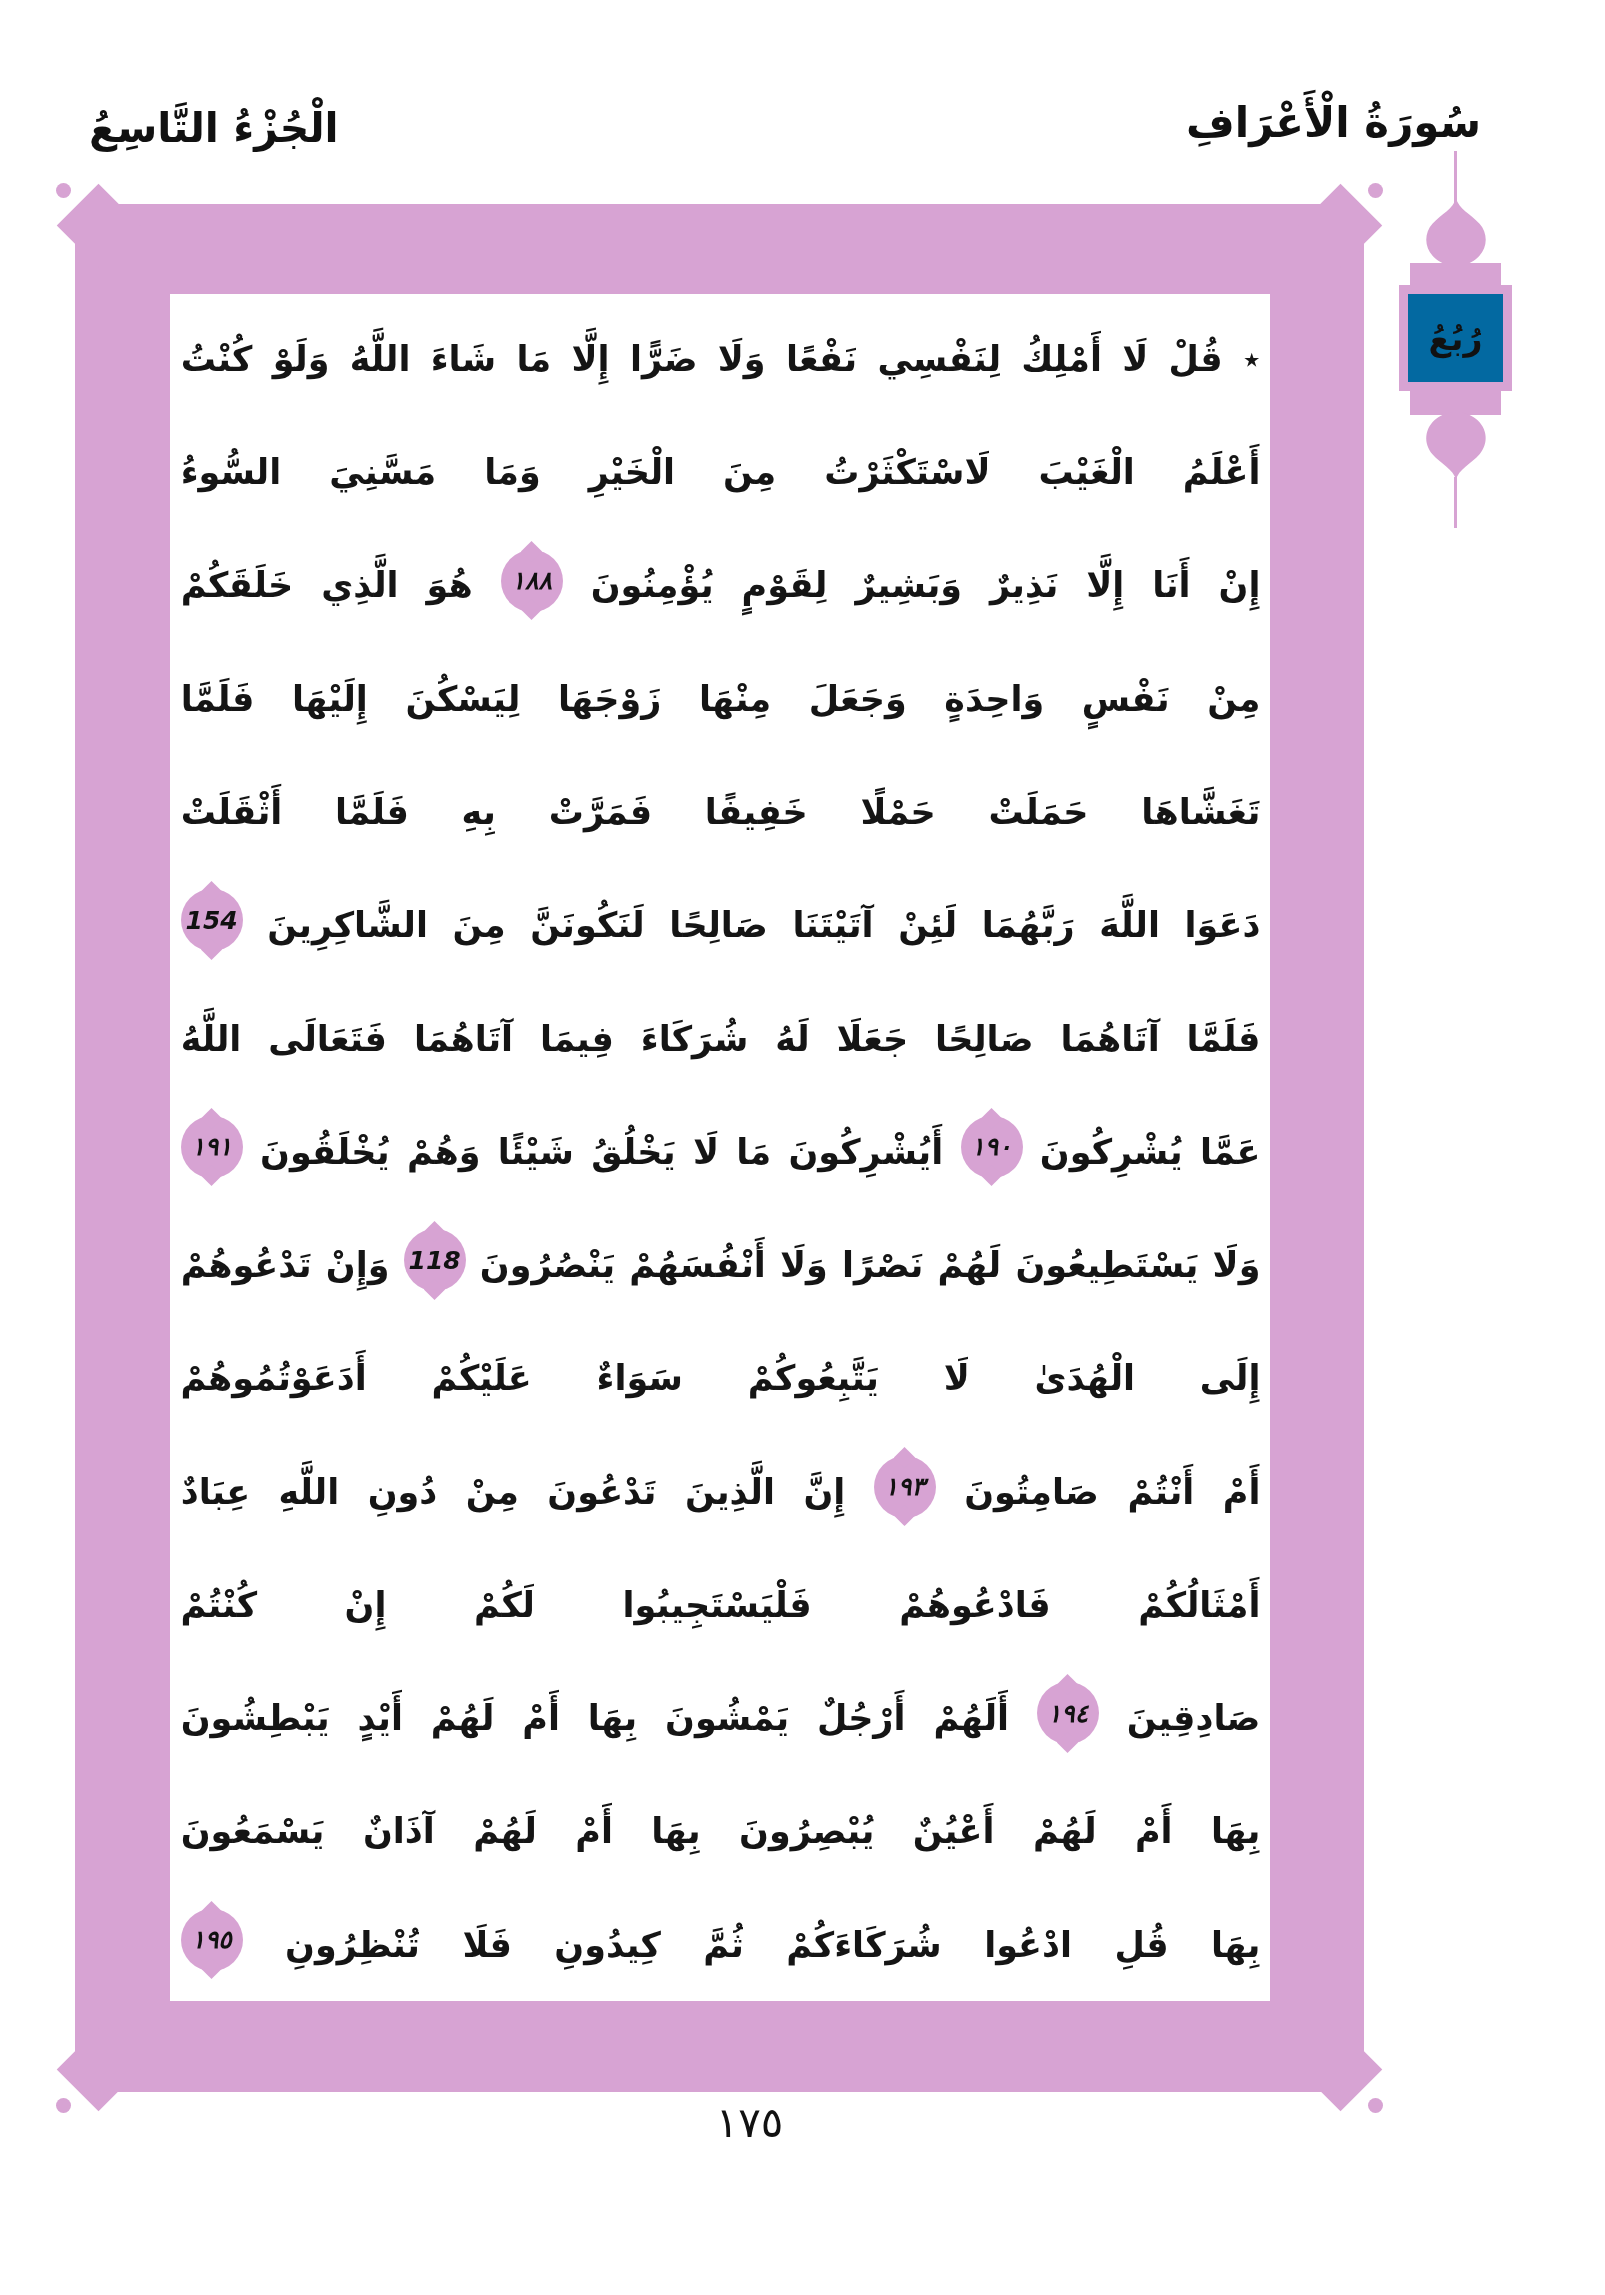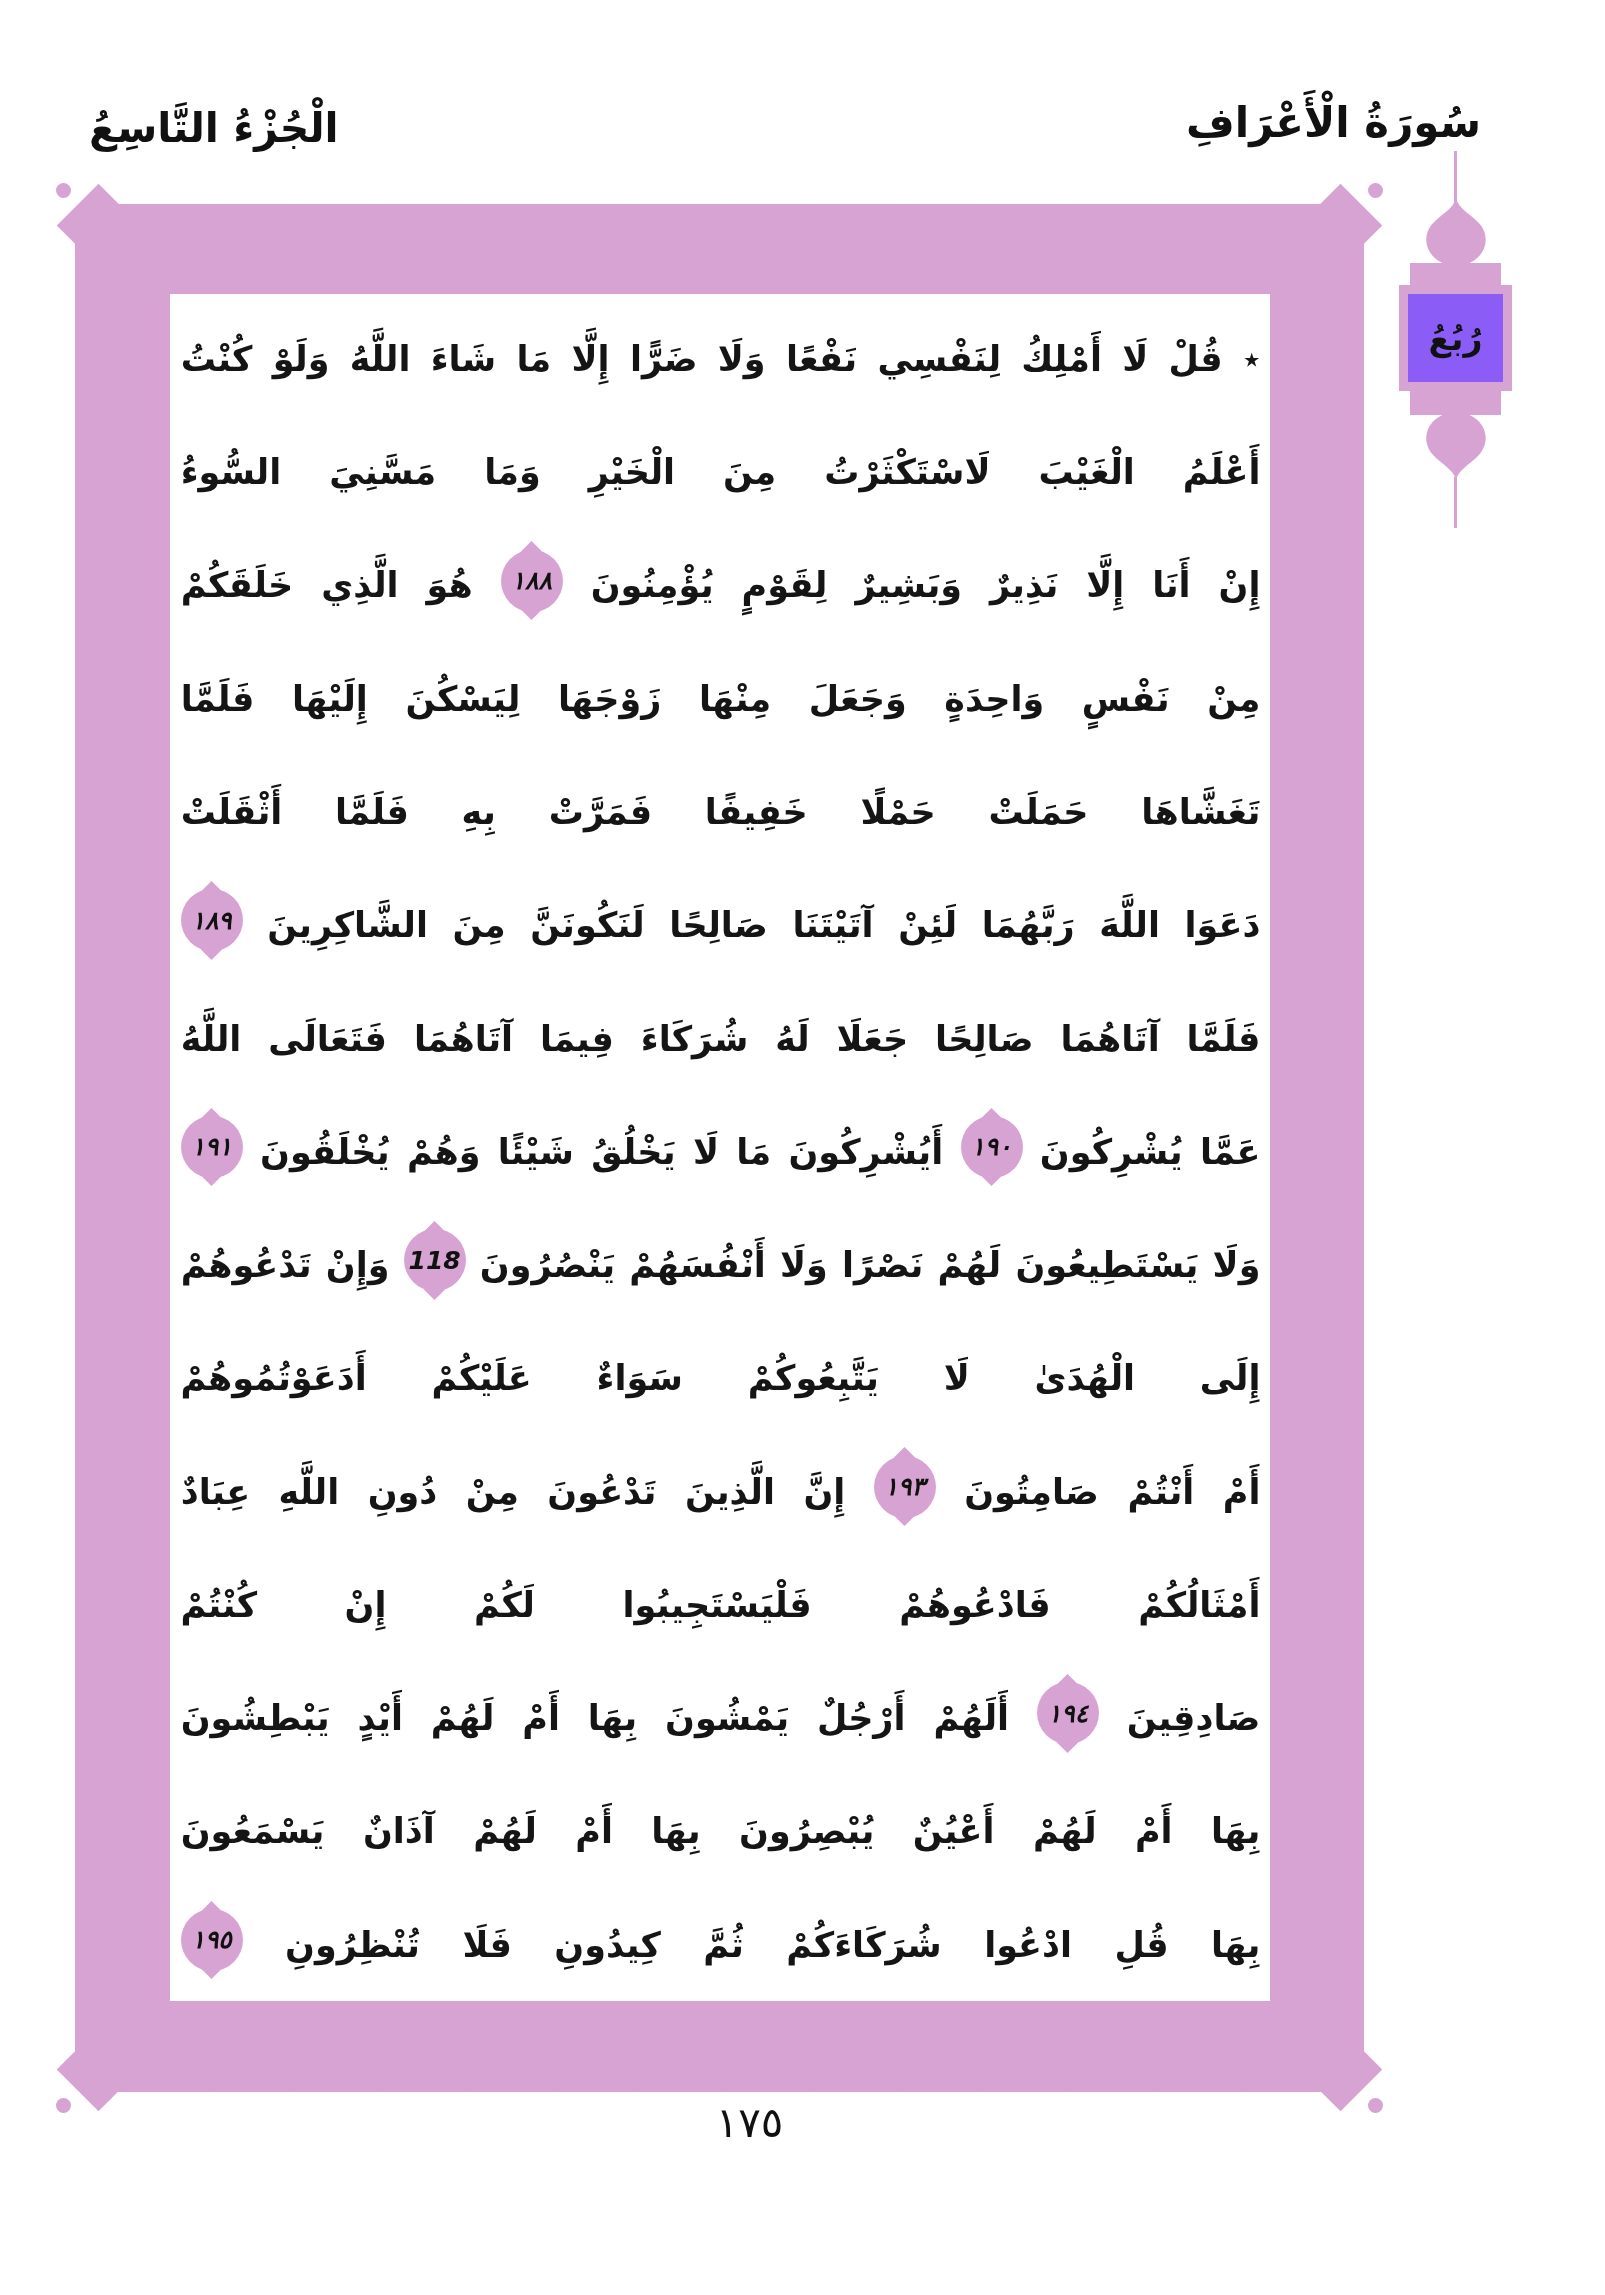--- a/index.html
+++ b/index.html
@@ -98,21 +98,21 @@
   .orn-line.top{top:0;height:53px;}
   .orn-line.bottom{top:326px;height:51px;}
   .orn-dome{position:absolute;left:19px;width:76px;height:68px;}
   .orn-dome.top{top:47px;}
   .orn-dome.bottom{top:261px;transform:scaleY(-1);}
   .orn-bar{position:absolute;left:11.3px;width:91px;height:24px;background:var(--pink);}
   .orn-bar.top{top:112px;}
   .orn-bar.bottom{top:240px;}
   .orn-square{
     position:absolute;left:0;top:134px;width:113px;height:106px;
-    background:#8b5cf6;border:9.8px solid var(--pink);
+    background:#0369a1;border:9.8px solid var(--pink);
     display:flex;align-items:center;justify-content:center;
   }
   .orn-square .rub-label{font-size:33px;font-weight:bold;color:#111;}
 
   
   .text-area{
     position:absolute;left:170px;top:293px;width:1101px;height:1708px;
     display:flex;flex-direction:column;
     padding:4.5px 10.6px;
   }
@@ -254,21 +254,21 @@
       <span class="word">دَعَوَا</span>
       <span class="word">اللَّهَ</span>
       <span class="word">رَبَّهُمَا</span>
       <span class="word">لَئِنْ</span>
       <span class="word">آتَيْتَنَا</span>
       <span class="word">صَالِحًا</span>
       <span class="word">لَنَكُونَنَّ</span>
       <span class="word">مِنَ</span>
       <span class="word">الشَّاكِرِينَ</span>
       <span class="verse-marker">
-        <span class="verse-num">١٨٩</span>
+        <span class="verse-num">154</span>
       </span>
     </div>
     <div class="line">
       <span class="word">فَلَمَّا</span>
       <span class="word">آتَاهُمَا</span>
       <span class="word">صَالِحًا</span>
       <span class="word">جَعَلَا</span>
       <span class="word">لَهُ</span>
       <span class="word">شُرَكَاءَ</span>
       <span class="word">فِيمَا</span>

